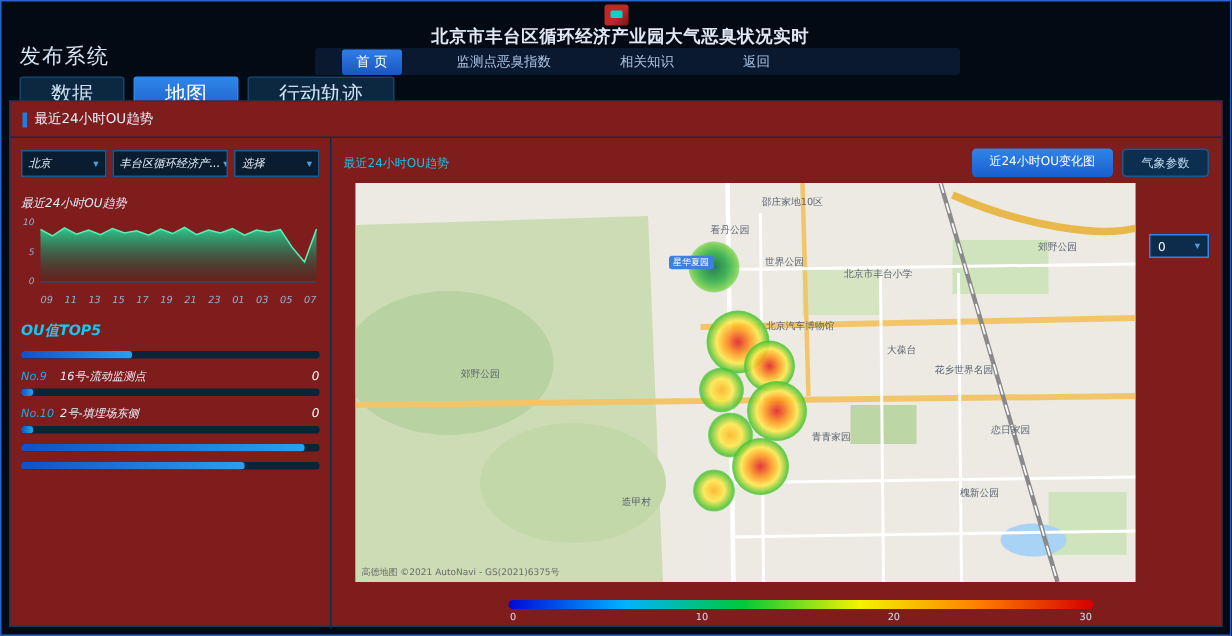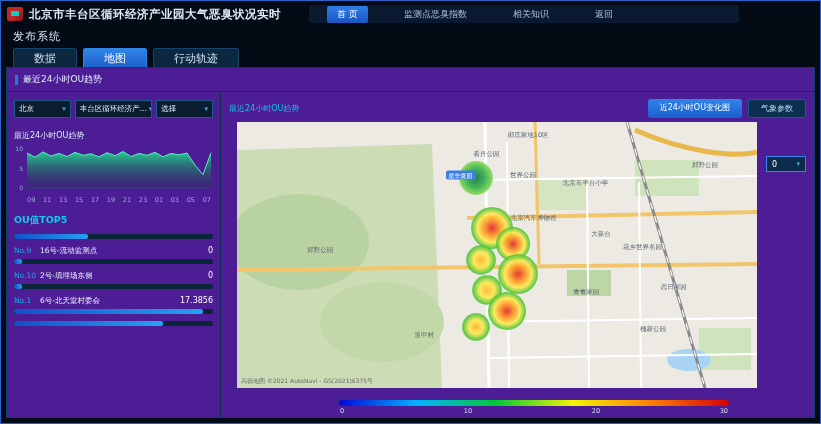--- a/index.html
+++ b/index.html
@@ -1,46 +1,46 @@
 <!DOCTYPE html>
 <html><head>
 <meta charset="utf-8">
 <style>
   html,body{margin:0;padding:0;background:#000;}
   *{box-sizing:border-box;}
   .app{position:relative;width:821px;height:424px;background:#030a14;border:1px solid #2a63c8;
        font-family:"DejaVu Sans","Liberation Sans",sans-serif;color:#dfe9f5;overflow:hidden;}
 
   
-  .topbar{display:flex;align-items:center;height:24px;padding:2px 6px 0 6px;}
+  .topbar{display:flex;align-items:center;height:24px;padding:2px 6px 0 6px;flex-direction:column;}
   .logo{width:16px;height:14px;background:linear-gradient(135deg,#c22727 55%,#7a1414);border-radius:2px;
         position:relative;flex:0 0 auto;}
   .logo::after{content:"";position:absolute;left:4px;top:4px;width:8px;height:5px;background:#0dd0c8;border-radius:1px;}
   .app-title{font-size:11.5px;font-weight:bold;margin-left:6px;letter-spacing:.5px;white-space:nowrap;}
   .topnav{display:flex;align-items:center;gap:26px;margin-left:28px;height:18px;padding:0 18px;
           background:#0a1930;border-radius:2px;flex:0 0 auto;min-width:430px;}
   .nav-item{font-size:9px;color:#a9c3e2;padding:2px 10px;cursor:pointer;white-space:nowrap;}
   .nav-item.active{background:linear-gradient(#2f7de8,#1b55c0);border-radius:2px;color:#fff;}
 
   
-  .pub-label{font-size:11px;color:#d5e4f4;padding:4px 0 0 12px;letter-spacing:1px;}
+  .pub-label{font-size:14px;color:#d5e4f4;padding:4px 0 0 12px;letter-spacing:1px;}
   .tabs-row{display:flex;gap:6px;margin:4px 0 0 12px;}
-  .tab{font-size:11px;padding:2px 20px;background:#0c2740;color:#cfe0f2;border:1px solid #14436b;
-       border-radius:2px;cursor:pointer;white-space:nowrap;}
+  .tab{font-size:14px;padding:2px 20px;background:#0c2740;color:#cfe0f2;border:1px solid #14436b;
+       border-radius:2px;cursor:pointer;white-space:nowrap;text-decoration:underline;}
   .tab.active{background:linear-gradient(#2f85e8,#1d5fc9);border-color:#2f85e8;color:#fff;}
 
   
-  .main-panel{position:absolute;left:5px;right:5px;top:66px;bottom:5px;border:1px solid #0d3d63;background:#4c1d95;}
+  .main-panel{position:absolute;left:5px;right:5px;top:66px;bottom:5px;border:1px solid #0d3d63;background:#7f1d1d;}
   .panel-header{display:flex;align-items:center;gap:5px;padding:5px 8px;border-bottom:1px solid #0a2e4d;}
   .accent{width:3px;height:10px;background:#1e7be0;}
   .panel-title{font-size:9px;color:#e6f1fb;}
   .content{display:flex;height:calc(100% - 22px);}
 
   
-  .left{width:214px;border-right:1px solid #0a2e4d;padding:8px 7px;flex:0 0 auto;}
+  .left{width:214px;border-right:1px solid #0a2e4d;padding:8px 7px;flex:0 0 auto;font-style:italic;}
   .selector-row{display:flex;gap:4px;}
   .sel{flex:1;height:18px;background:#0a1c30;border:1px solid #1d5a8c;display:flex;align-items:center;
        justify-content:space-between;padding:0 4px;font-size:7.5px;color:#e8f2fb;cursor:pointer;overflow:hidden;white-space:nowrap;}
   .sel.wide{flex:1.45;}
   .caret{color:#4aa3e0;font-size:7px;margin-left:2px;}
   .chart-title{margin-top:12px;font-size:8px;color:#dcebf8;}
   .chart-wrap{position:relative;margin-top:4px;padding-left:11px;}
   .y-ticks{position:absolute;left:0;top:0;height:46px;display:flex;flex-direction:column;justify-content:space-between;
            font-size:6px;color:#8fb0cf;text-align:right;width:9px;}
   .x-axis{display:flex;justify-content:space-between;font-size:6.5px;color:#8fb0cf;padding:1px 2px 0 2px;}
@@ -179,25 +179,20 @@
           <div class="t5-line">
             <span class="t5-rank">No.10</span>
             <span class="t5-name">2号-填埋场东侧</span>
             <span class="t5-val">0</span>
           </div>
           <div class="t5-track">
               <div class="t5-fill" style="width: 4%;"></div>
             </div>
         </div>
         <div class="t5-row">
-          <div class="t5-line">
-            <span class="t5-rank">No.1</span>
-            <span class="t5-name">6号-北天堂村委会</span>
-            <span class="t5-val">17.3856</span>
-          </div>
           <div class="t5-track">
               <div class="t5-fill" style="width: 95%;"></div>
             </div>
         </div>
         <div class="t5-row">
           <div class="t5-track">
               <div class="t5-fill" style="width: 75%;"></div>
             </div>
         </div>
       </aside>
@@ -249,21 +244,21 @@
           <div id="label-layer">
               <span class="map-label" style="left: 56%; top: 5%;">邵庄家地10区</span>
               <span class="map-label" style="left: 48%; top: 12%;">看丹公园</span>
               <span class="map-label chip" style="left: 43%; top: 20%;">星华夏园</span>
               <span class="map-label" style="left: 55%; top: 20%;">世界公园</span>
               <span class="map-label" style="left: 67%; top: 23%;">北京市丰台小学</span>
               <span class="map-label" style="left: 90%; top: 16%;">郊野公园</span>
               <span class="map-label" style="left: 57%; top: 36%;">北京汽车博物馆</span>
               <span class="map-label" style="left: 70%; top: 42%;">大葆台</span>
               <span class="map-label" style="left: 78%; top: 47%;">花乡世界名园</span>
-              <span class="map-label" style="left: 61%; top: 64%; margin-left: 32px;">青青家园</span>
+              <span class="map-label" style="left: 61%; top: 64%;">青青家园</span>
               <span class="map-label" style="left: 84%; top: 62%;">恋日家园</span>
               <span class="map-label" style="left: 80%; top: 78%;">槐新公园</span>
               <span class="map-label" style="left: 36%; top: 80%;">造甲村</span>
               <span class="map-label" style="left: 16%; top: 48%;">郊野公园</span>
             </div>
           <div class="attribution">高德地图 ©2021 AutoNavi - GS(2021)6375号</div>
         </div>
 
         <div class="side-select">
           <span>0</span>

